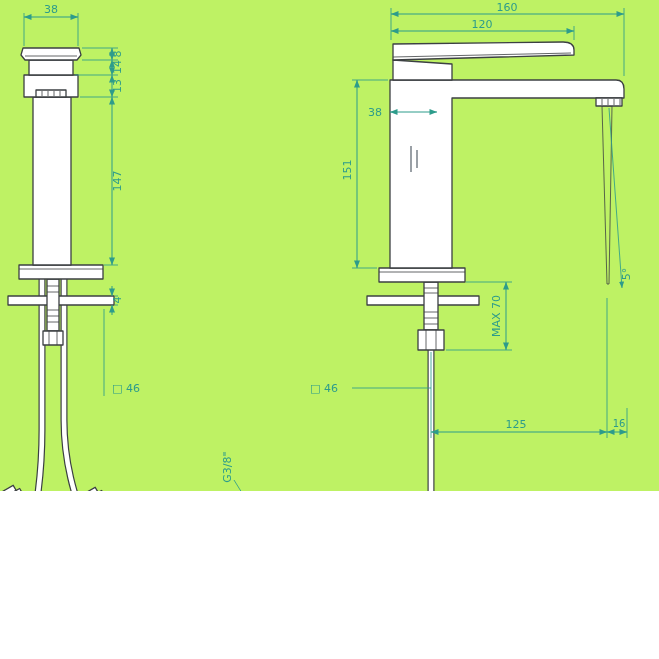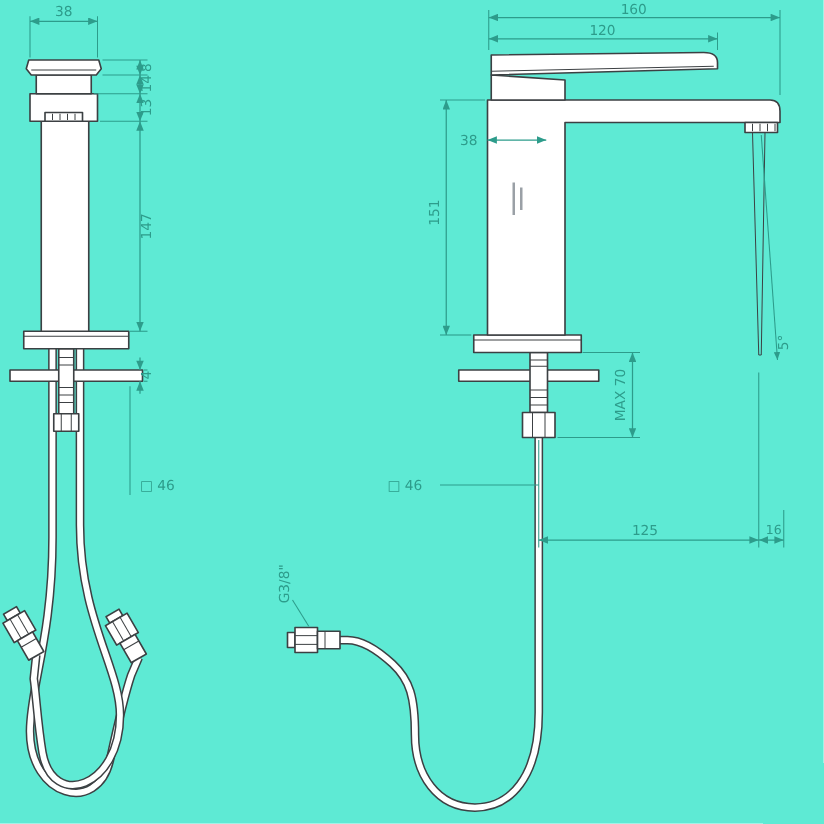--- a/index.html
+++ b/index.html
@@ -1,17 +1,17 @@
 <!DOCTYPE html>
 <html><head>
 <meta charset="utf-8">
 <style>
   html,body { margin:0; padding:0; background:#ffffff; }
   .sheet {
-    width:659px; height:659px; position:relative; background:#5eead4;
+    width:659px; height:491px; position:relative; background:#bef264;
     font-family:"DejaVu Sans", sans-serif; overflow:hidden;
   }
   svg { display:block; }
   .outline { fill:#ffffff; stroke:#3c4043; stroke-width:1.3; stroke-linejoin:round; }
   .thin    { fill:none; stroke:#3c4043; stroke-width:0.8; }
   .mark    { fill:#9aa0a6; stroke:none; }
   .dimline { stroke:#2d9c8b; stroke-width:1; fill:none; }
   .extline { stroke:#2d9c8b; stroke-width:0.85; fill:none; }
   .dim-label { fill:#2d9c8b; font-size:11px; font-family:"DejaVu Sans", sans-serif; }
   .dim-label-sm { fill:#2d9c8b; font-size:10px; font-family:"DejaVu Sans", sans-serif; }

